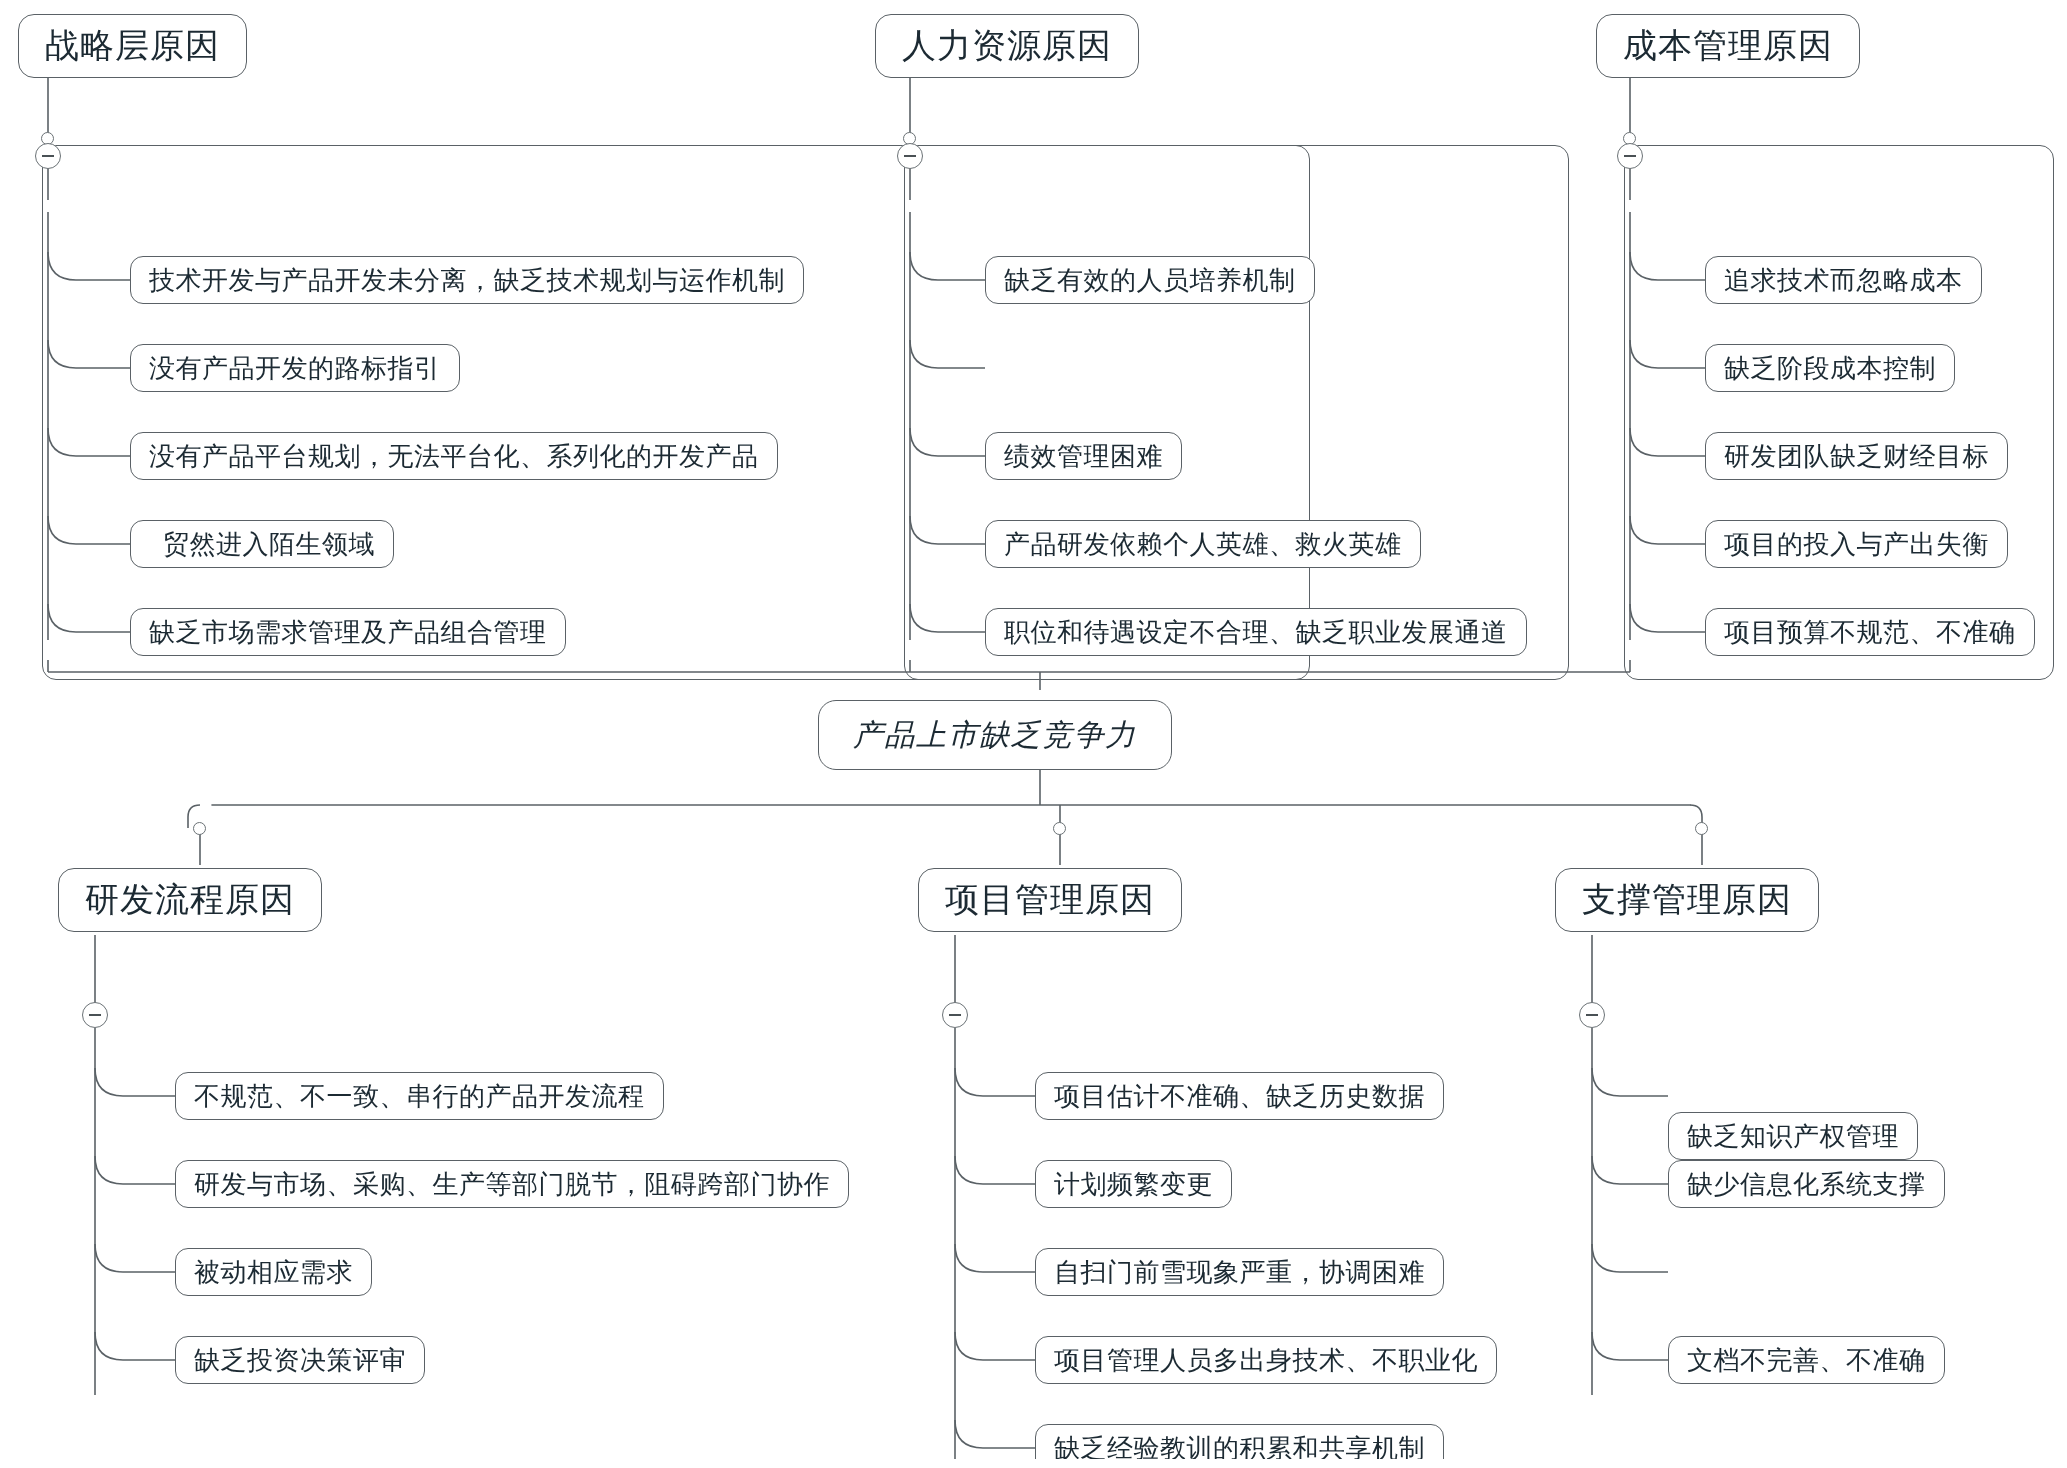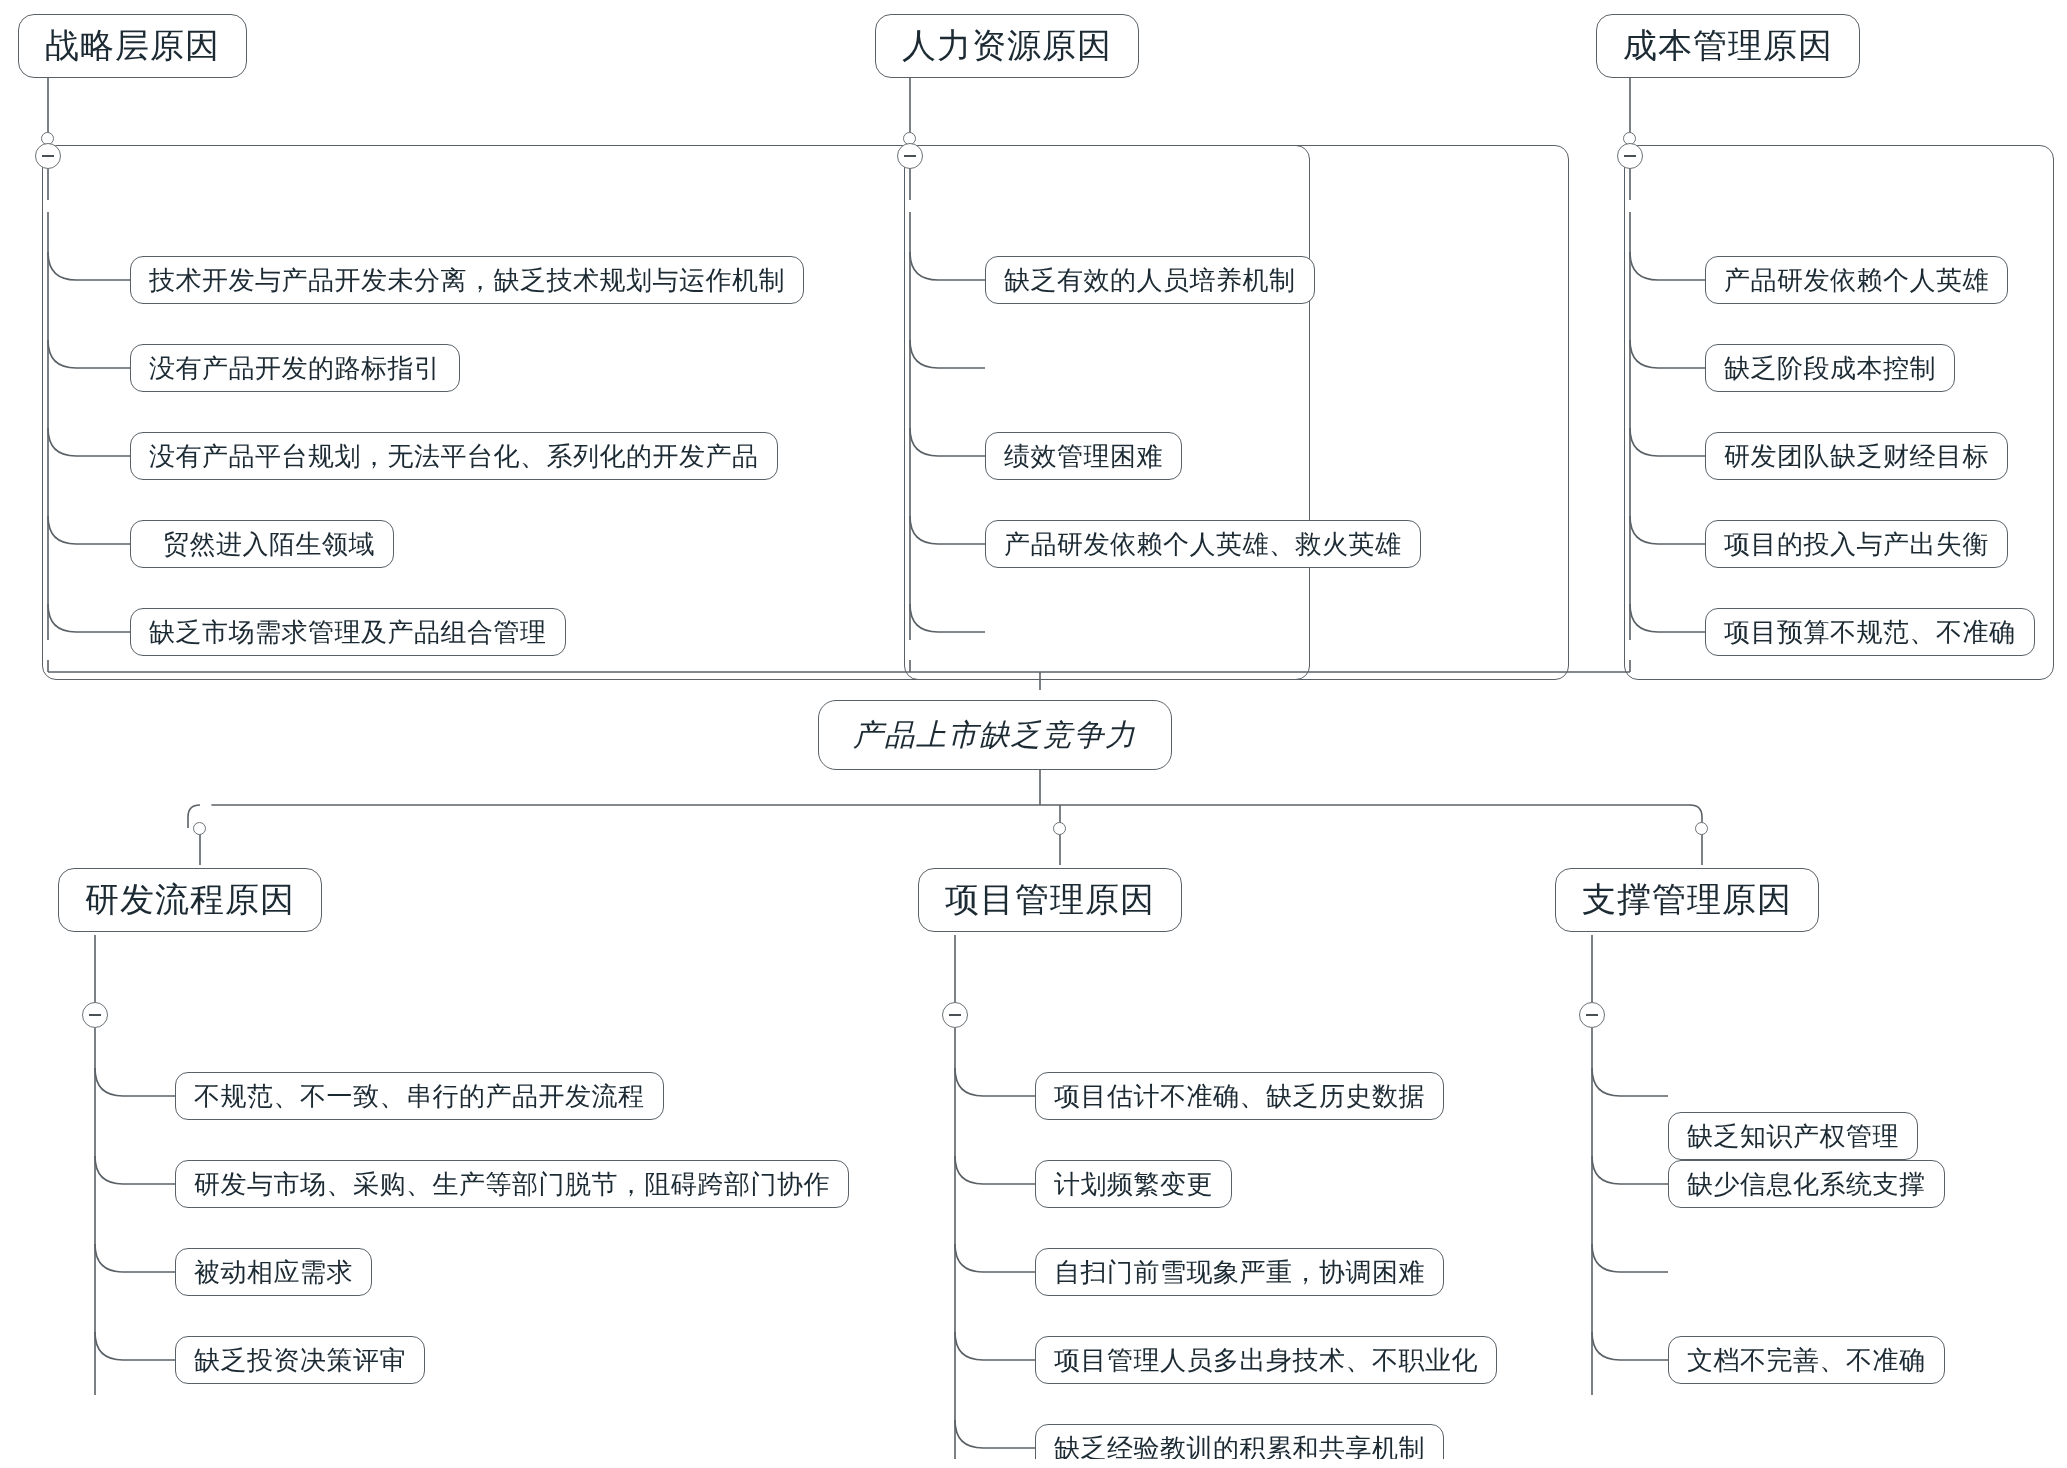--- a/index.html
+++ b/index.html
@@ -202,31 +202,34 @@
 
   <div class="node leaf" style="left:985px; top:256px;">
     <span>缺乏有效的人员培养机制</span>
   </div>
   <div class="node leaf" style="left:985px; top:432px;">
     <span>绩效管理困难</span>
   </div>
   <div class="node leaf" style="left:985px; top:520px;">
     <span>产品研发依赖个人英雄、救火英雄</span>
   </div>
+  <div class="node leaf" style="left:985px; top:608px;">
+    <span>职位和待遇设定不合理、缺乏职业发展通道</span>
+  </div>
 
   <div class="group-box" style="left:1624px; top:145px; width:430px; height:535px;"></div>
 
   <div class="node cat" style="left:1596px; top:14px;">
     <span>成本管理原因</span>
   </div>
   <div class="dot" style="left:1623px; top:132px;"></div>
   <div class="toggle" style="left:1617px; top:143px;"></div>
 
   <div class="node leaf" style="left:1705px; top:256px;">
-    <span>产品研发依赖个人英雄</span>
+    <span>追求技术而忽略成本</span>
   </div>
   <div class="node leaf" style="left:1705px; top:344px;">
     <span>缺乏阶段成本控制</span>
   </div>
   <div class="node leaf" style="left:1705px; top:432px;">
     <span>研发团队缺乏财经目标</span>
   </div>
   <div class="node leaf" style="left:1705px; top:520px;">
     <span>项目的投入与产出失衡</span>
   </div>

